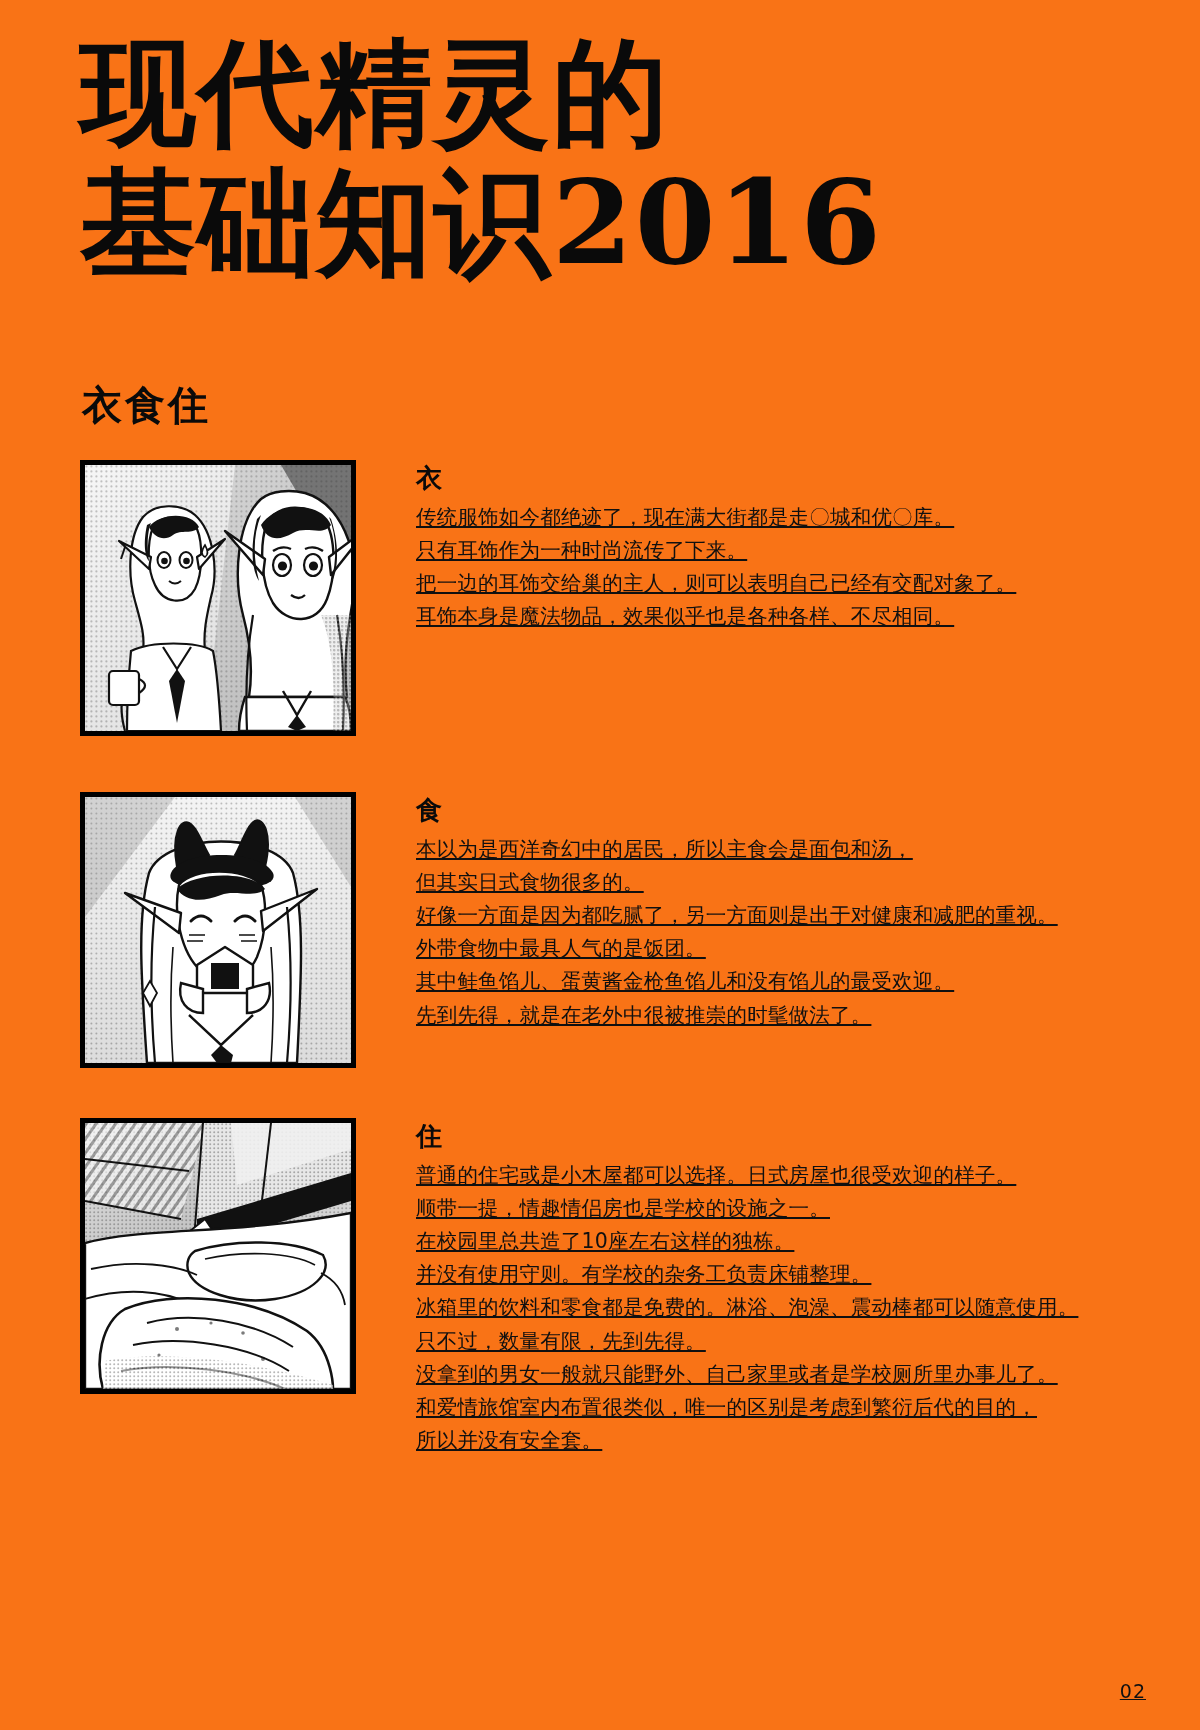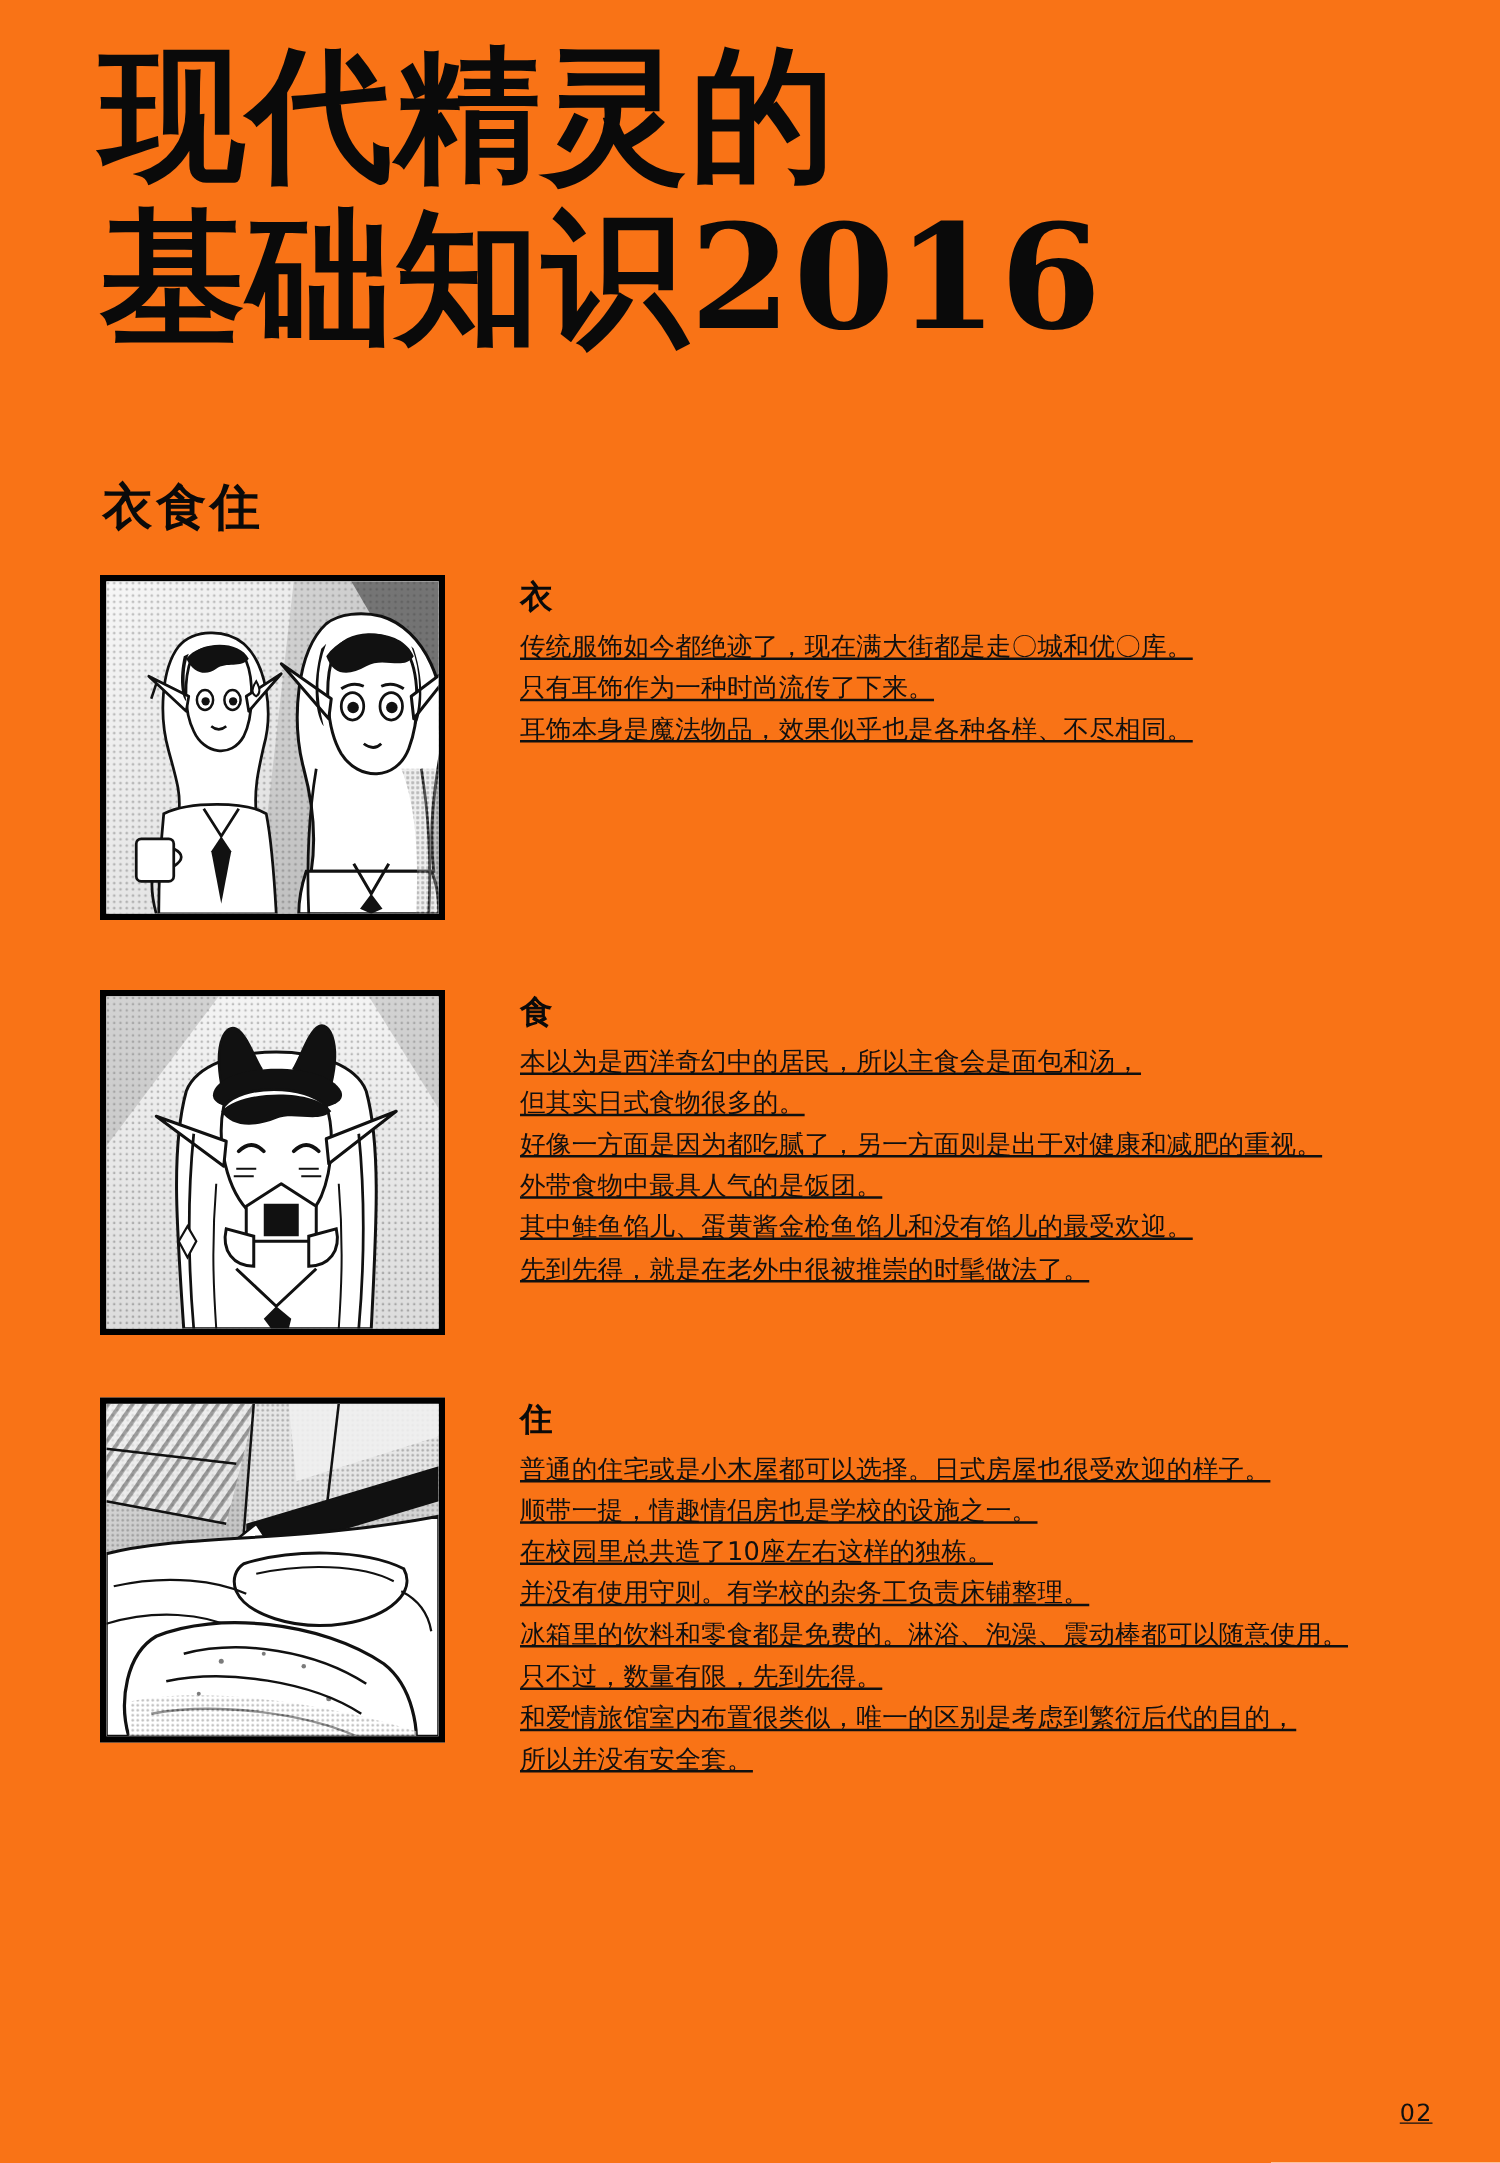--- a/index.html
+++ b/index.html
@@ -217,20 +217,21 @@
 
           <path d="M236 150 C248 180 250 220 248 266 L266 266 L266 150 Z" fill="url(#tonedark)" opacity="0.35"></path>
         </svg>
       </div>
     </div>
     <div class="entry-text">
       <div class="entry-title">衣</div>
       <div class="entry-lines">
         <div>传统服饰如今都绝迹了，现在满大街都是走〇城和优〇库。</div>
         <div>只有耳饰作为一种时尚流传了下来。</div>
+        <div>把一边的耳饰交给巢的主人，则可以表明自己已经有交配对象了。</div>
         <div>耳饰本身是魔法物品，效果似乎也是各种各样、不尽相同。</div>
       </div>
     </div>
   </div>
 
   <div class="entry" id="entry-1">
     <div class="panel">
       <div class="panel-inner">
         <svg class="art-svg" viewBox="0 0 266 266" preserveAspectRatio="xMidYMid slice" aria-hidden="true">
           <defs>
@@ -366,20 +367,21 @@
     </div>
     <div class="entry-text">
       <div class="entry-title">住</div>
       <div class="entry-lines">
         <div>普通的住宅或是小木屋都可以选择。日式房屋也很受欢迎的样子。</div>
         <div>顺带一提，情趣情侣房也是学校的设施之一。</div>
         <div>在校园里总共造了10座左右这样的独栋。</div>
         <div>并没有使用守则。有学校的杂务工负责床铺整理。</div>
         <div>冰箱里的饮料和零食都是免费的。淋浴、泡澡、震动棒都可以随意使用。</div>
         <div>只不过，数量有限，先到先得。</div>
+        <div>没拿到的男女一般就只能野外、自己家里或者是学校厕所里办事儿了。</div>
         <div>和爱情旅馆室内布置很类似，唯一的区别是考虑到繁衍后代的目的，</div>
         <div>所以并没有安全套。</div>
       </div>
     </div>
   </div>
 
   <div class="page-number">02</div>
 
 </div>
 

